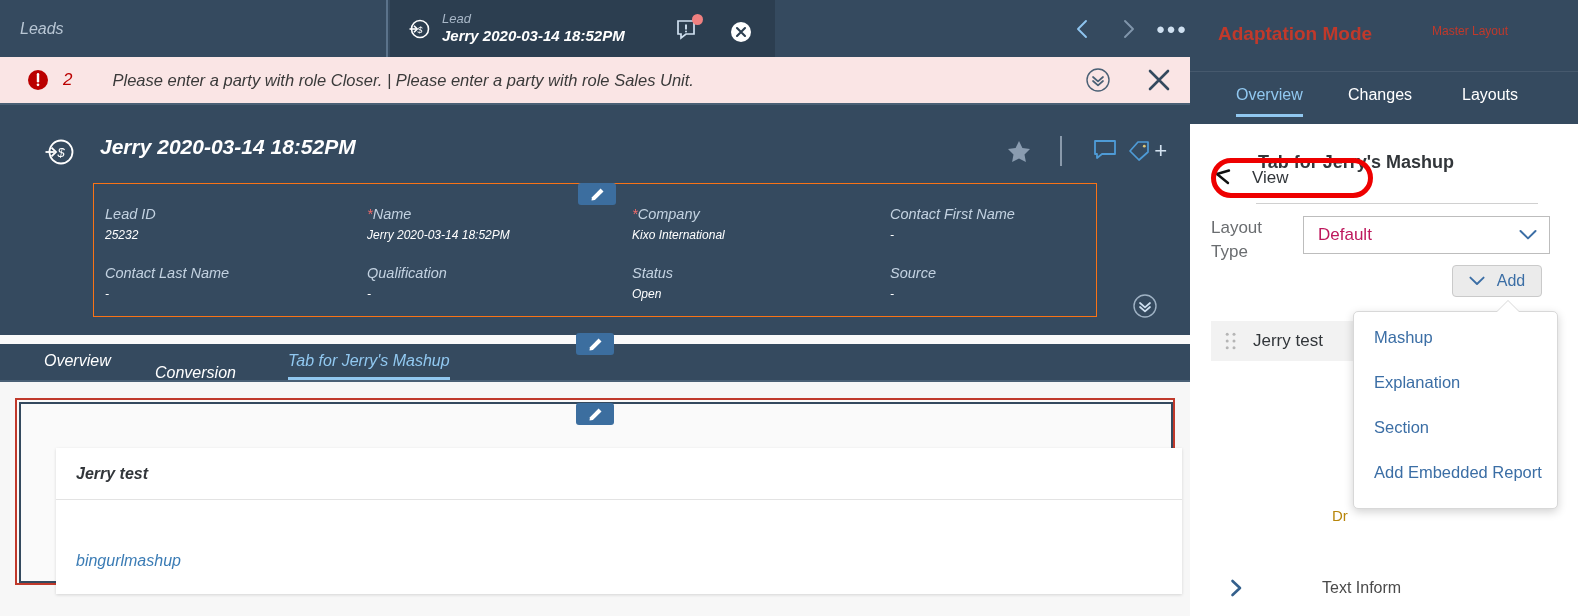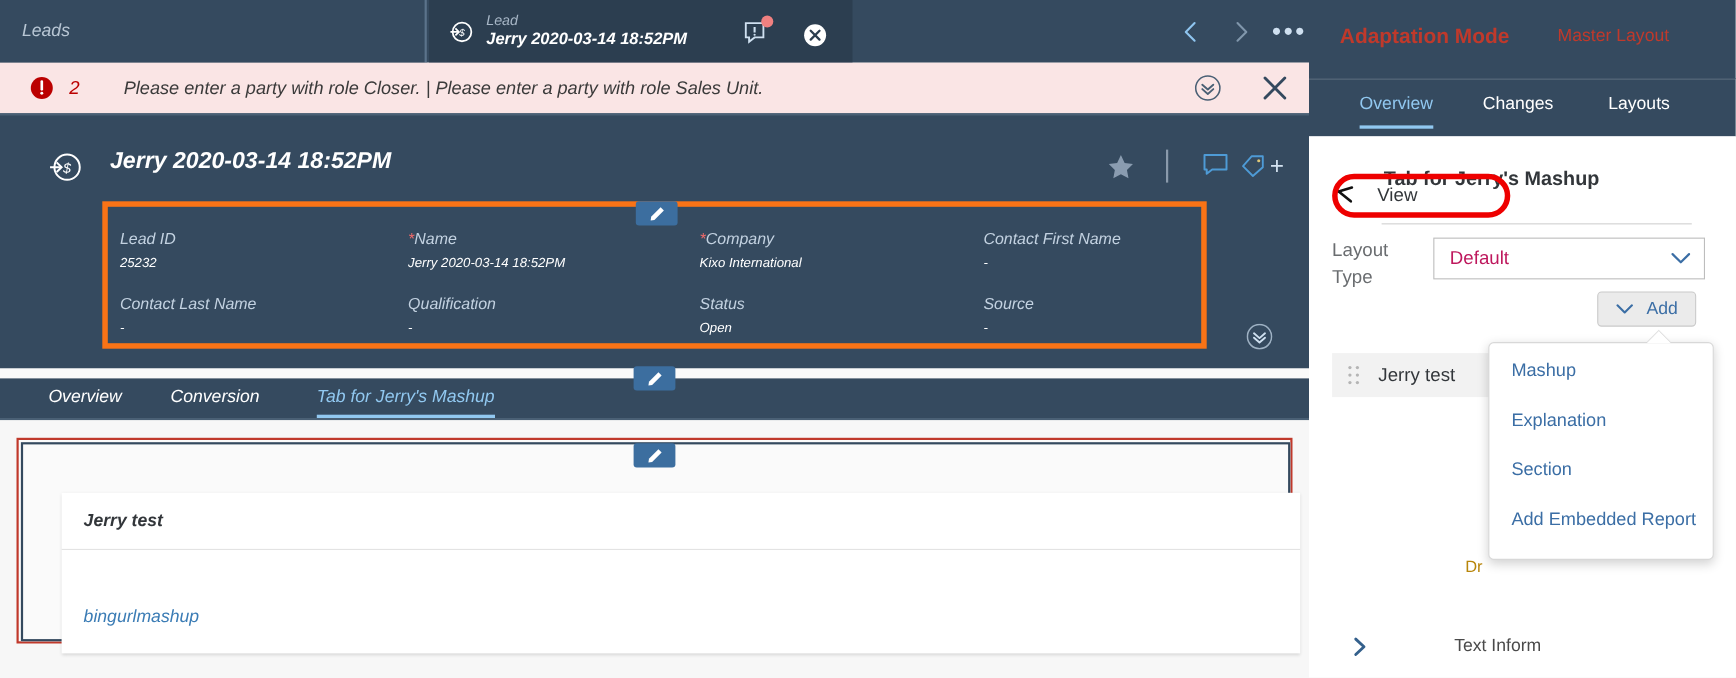--- a/index.html
+++ b/index.html
@@ -127,21 +127,21 @@
     position: absolute; left: 1060px; top: 9px;
     width: 2px; height: 30px; background: #8a9aab;
   }
   #note-icon { position: absolute; left: 1093px; top: 12px; width: 24px; height: 24px; }
   #tag-icon  { position: absolute; left: 1128px; top: 13px; width: 22px; height: 22px; }
   #tag-plus  { position: absolute; left: 1154px; top: 11px; color: #d3e2f0; font-size: 22px; font-weight: 300;}
 
   #facet-box {
     position: absolute; left: 93px; top: 78px;
     width: 1004px; height: 134px;
-    border: 5px solid #f97316;
+    border: 1px solid #f97316;
   }
   #facet-edit-pencil {
     position: absolute; left: 578px; top: 183px;
     width: 38px; height: 22px; background: #3c6e9f;
     border-radius: 3px; display: flex; align-items: center; justify-content: center;
     z-index: 5;
   }
   .fgrid {
     position: absolute; left: 0; top: 0; width: 1004px; height: 134px;
     padding: 22px 0 0 11px;
@@ -165,21 +165,21 @@
     position: absolute; left: 0; top: 344px;
     width: 1190px; height: 38px;
     background: #354a5f;
     border-bottom: 2px solid #4a6075;
   }
   .sec-tab {
     position: absolute; top: 8px;
     font-size: 16px; color: #ffffff; padding-bottom: 7px;
   }
   #sec-tab-overview { left: 44px; }
-  #sec-tab-conversion { left: 155px; }
+  #sec-tab-conversion { left: 155px; margin-top: 12px; }
   #sec-tab-mashup {
     left: 288px; color: #91c8f0;
     border-bottom: 3px solid #91c8f0;
   }
   #tabs-edit-pencil {
     position: absolute; left: 576px; top: 333px;
     width: 38px; height: 22px; background: #3c6e9f;
     border-radius: 3px; display:flex; align-items:center; justify-content:center;
     z-index: 6;
   }
@@ -236,22 +236,22 @@
   #rp-header {
     position: absolute; left: 0; top: 0; width: 388px; height: 72px;
     background: #354a5f;
     border-bottom: 1px solid #46596d;
   }
   #rp-mode-title {
     position: absolute; left: 28px; top: 23px;
     color: #c0392b; font-size: 19px; font-weight: bold;
   }
   #rp-master-layout {
-    position: absolute; left: 226px; top: 24px;
-    color: #c0392b; font-size: 16px;
+    position: absolute; left: 242px; top: 24px;
+    color: #c0392b; font-size: 12px;
   }
   #rp-tabbar {
     position: absolute; left: 0; top: 72px;
     width: 388px; height: 52px;
     background: #354a5f;
   }
   .rp-tab {
     position: absolute; top: 14px; font-size: 16px; color: #ffffff;
     padding-bottom: 10px;
   }

